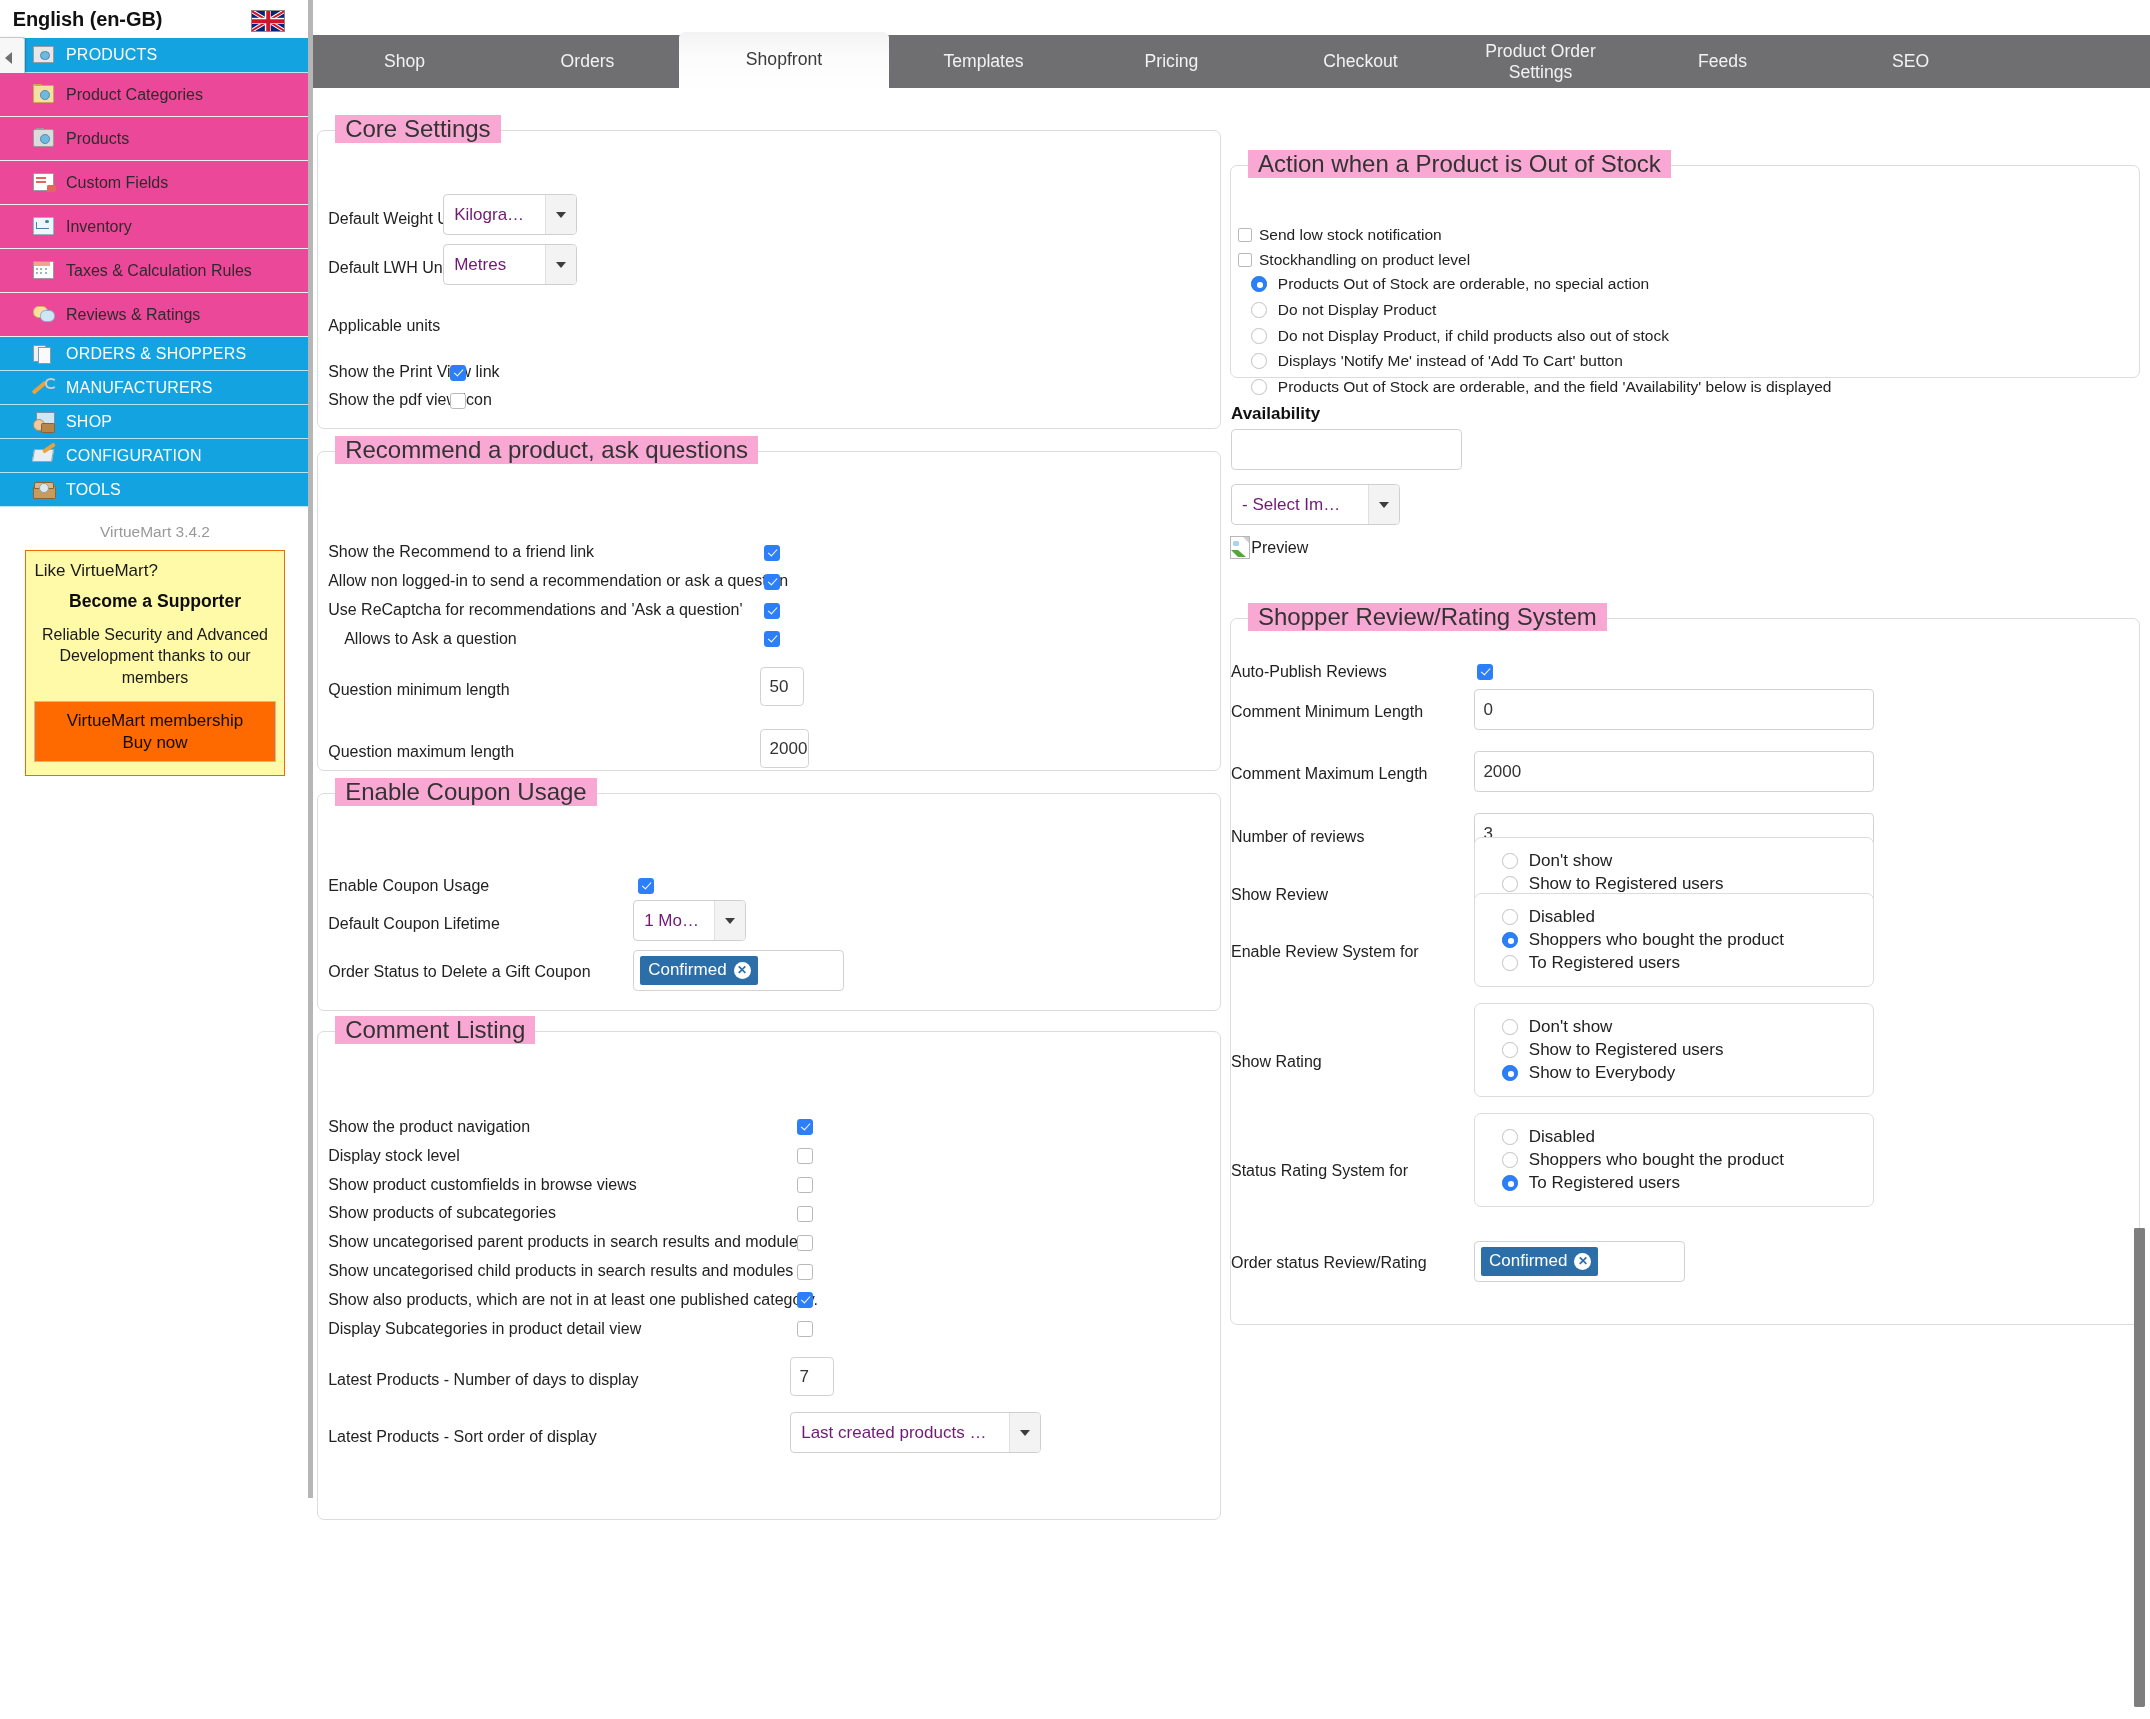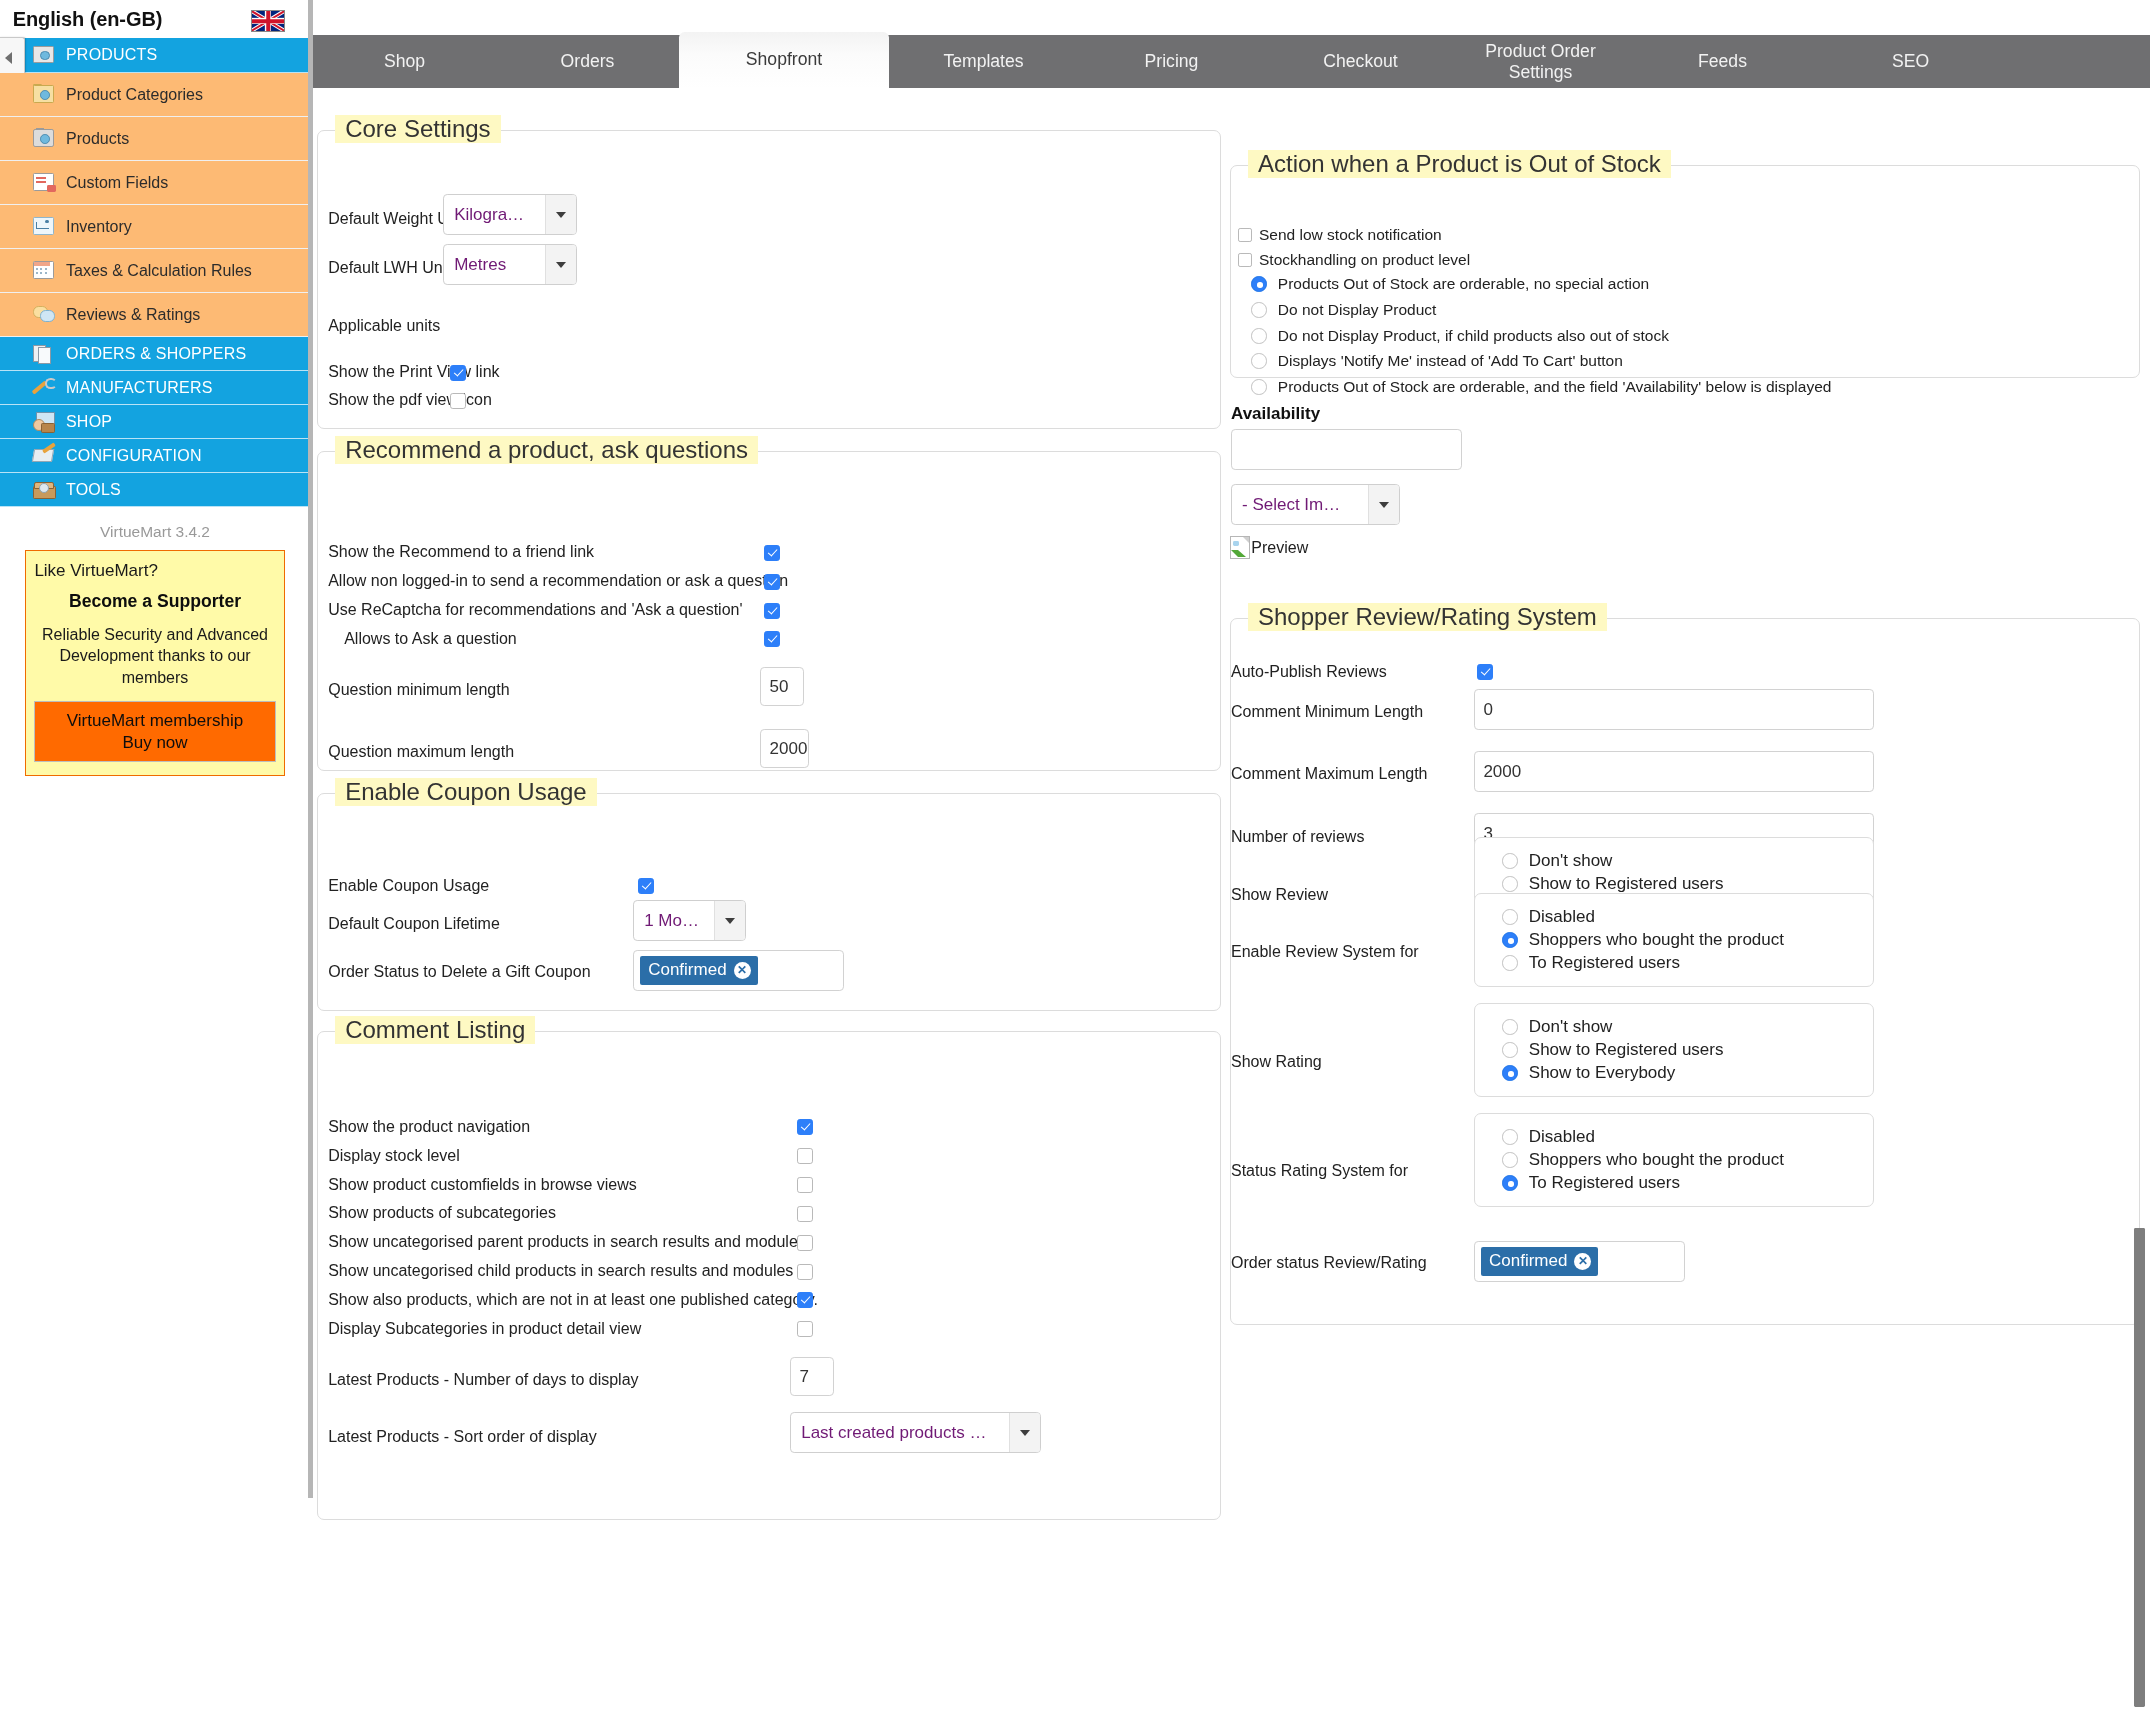--- a/index.html
+++ b/index.html
@@ -33,21 +33,21 @@
             padding-left:32px;box-sizing:border-box;border-bottom:0.7px solid #b9e3f6;}
   .nav-head .txt{font-size:16px;color:#ffffff;letter-spacing:0.2px;margin-left:10px;}
   .nav-head.first{height:35px;}
   .nav-head .tag{position:absolute;left:0;top:-1.4px;width:24px;height:44px;background:#f7f7f7;
       border:0.7px solid #c9c9c9;border-left:none;border-radius:0 2.8px 2.8px 0;
       box-shadow:0.7px 0.7px 1.4px rgba(0,0,0,.18);}
   .nav-head .tag:after{content:"";position:absolute;left:5px;top:14px;border-style:solid;
       border-width:6.3px 7.7px 6.3px 0;border-color:transparent #6f6f6f transparent transparent;}
 
   .nav-item{position:relative;height:44px;display:flex;align-items:center;padding-left:32px;
-            box-sizing:border-box;background:#fdba74;border-bottom:0.7px solid #f0f0f0;}
+            box-sizing:border-box;background:#ec4899;border-bottom:0.7px solid #f0f0f0;}
   .nav-item .txt{font-size:16px;color:#2c2c2c;margin-left:10px;}
   .ico{width:24px;height:21px;position:relative;display:inline-block;flex:0 0 auto;}
   .ico .sheet{position:absolute;left:1.4px;top:1.4px;width:18.3px;height:15.5px;border:0.7px solid #9b9b9b;background:#e7e7e7;border-radius:1.4px;}
   .ico .lens{position:absolute;left:8.4px;top:6.3px;width:7.7px;height:7.7px;border-radius:50%;background:#6fb9de;border:0.7px solid #4b8bb0;}
   .ico.folder .sheet{background:#f6dfa2;border-color:#c9a94f;}
   .ico.folder .tab{position:absolute;left:1.4px;top:0px;width:8.4px;height:3.5px;background:#f0cf86;border:0.7px solid #c9a94f;border-bottom:none;border-radius:1.4px 1.4px 0 0;}
   .ico.cam .sheet{background:#dcdcdc;border-radius:2.1px;}
   .ico.cam .bump{position:absolute;left:3.5px;top:0px;width:6.3px;height:3.5px;background:#cfcfcf;border:0.7px solid #9b9b9b;border-bottom:none;}
   .ico.cf .sheet{background:#fff;}
   .ico.cf .ln{position:absolute;left:3.5px;width:10px;height:2.1px;background:#e2685e;}
@@ -87,21 +87,21 @@
   
   #tabbar{position:absolute;left:313px;top:35px;width:1838px;height:53px;background:#6f6f71;}
   .tab{position:absolute;top:0;height:53px;display:flex;align-items:center;justify-content:center;
        text-align:center;font-size:17.6px;color:#f2f2f2;line-height:1.15;cursor:pointer;box-sizing:border-box;}
   .tab.active{background:linear-gradient(#f3f3f3,#fbfbfb 40%,#ffffff);color:#3a3a3a;
        border-radius:5.6px 5.6px 0 0;height:56px;top:-3.5px;}
 
   
   #content{position:absolute;left:313px;top:88px;width:1838px;height:1632px;background:#fff;}
   .fieldset{position:absolute;border:0.7px solid #dcdcdc;border-radius:7px;background:#fff;box-sizing:border-box;}
-  .legend{position:absolute;top:-16px;left:17px;background:#fef9c3;padding:0 10px;font-size:24px;color:#333;white-space:nowrap;}
+  .legend{position:absolute;top:-16px;left:17px;background:#f9a8d4;padding:0 10px;font-size:24px;color:#333;white-space:nowrap;}
   .lbl{font-size:16px;color:#222;}
   .lbl-sm{font-size:15.5px;color:#222;}
 
   .cb{width:15.5px;height:15.5px;border:0.7px solid #b9b9b9;border-radius:2.8px;background:#fff;
       box-sizing:border-box;display:inline-block;vertical-align:middle;cursor:pointer;position:relative;}
   .cb.on{background:#2d7ff9;border-color:#2d7ff9;}
   .cb.on:after{content:"";position:absolute;left:5px;top:1.4px;width:4.2px;height:8.4px;
       border:solid #fff;border-width:0 1.7px 1.7px 0;transform:rotate(42deg);}
   .cb.sq{border-radius:2.1px;}
 

